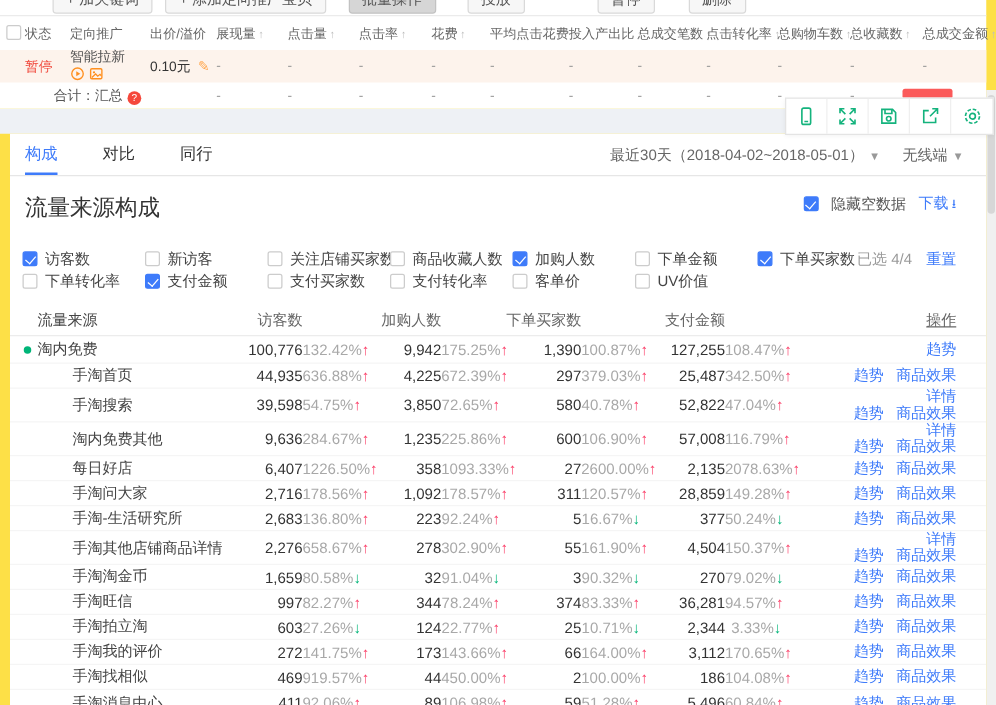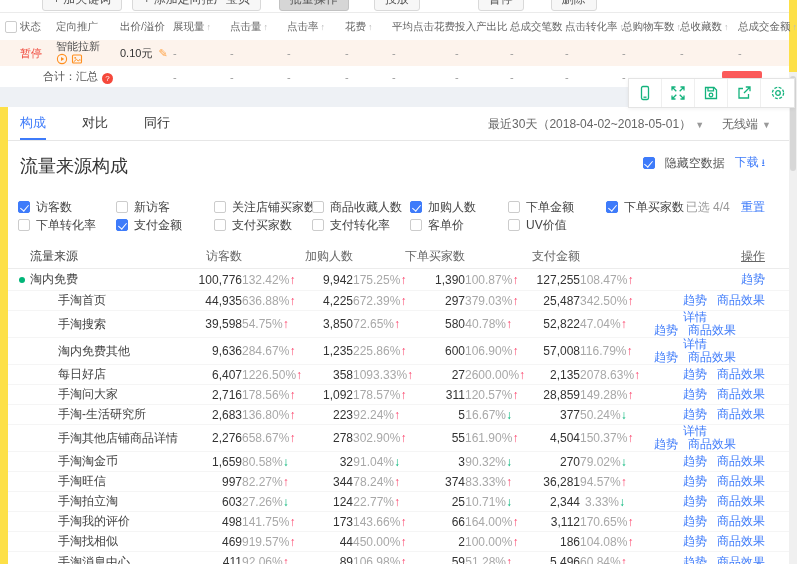--- a/index.html
+++ b/index.html
@@ -78,21 +78,21 @@
   .c-name { flex:0 0 182px; padding-left:22px; position:relative; color:#444; white-space:nowrap; }
   .c-name.lv1 { padding-left:50px; }
   .dot { position:absolute; left:11px; top:50%; margin-top:-3px; width:6px; height:6px; border-radius:50%; background:#00b578; }
   .c-num { flex:0 0 auto; text-align:right; color:#333; white-space:nowrap; }
   .c-pct { flex:0 0 auto; text-align:right; color:#a8a8a8; white-space:nowrap; }
   .w-n1{width:52px} .w-p1{width:44px} .w-n2{width:67px} .w-p2{width:47px}
   .w-n3{width:65px} .w-p3{width:47px} .w-n4{width:68px} .w-p4{width:45px}
   .arrow-up { color:#fb426a; font-weight:bold; }
   .arrow-dn { color:#00b578; font-weight:bold; }
   .c-ops { flex:1 1 auto; display:flex; justify-content:flex-end; align-items:center; gap:10px; white-space:nowrap; }
-  .c-ops.two { flex-direction:column; align-items:center; justify-content:center; gap:0; line-height:13px; }
+  .c-ops.two { flex-direction:column; align-items:flex-end; justify-content:center; gap:0; line-height:13px; }
   .c-ops.two .ops-line { display:flex; gap:10px; }
   .hdr .c-num { color:#666; }
   .hdr .c-ops { color:#666;text-decoration:underline; }
 
   
   .scrollbar { position:absolute; right:0; top:72px; bottom:0; width:8px; background:#f0f0f0; }
   .scrollbar .thumb { position:absolute; top:4px; left:1px; width:6px; height:95px; background:#d7d7d7; border-radius:3px; }
 
   svg { display:block; }
 </style>
@@ -504,21 +504,21 @@
             <div class="c-pct w-p3"><span>10.71%</span><span class="arrow-dn">↓</span></div>
             <div class="c-num w-n4">2,344</div>
             <div class="c-pct w-p4"><span>3.33%</span><span class="arrow-dn">↓</span></div>
             <div class="c-ops">
               <span class="link">趋势</span>
               <span class="link">商品效果</span>
             </div>
           </div>
           <div class="tr">
             <div class="c-name lv1"><span>手淘我的评价</span></div>
-            <div class="c-num w-n1">498</div>
+            <div class="c-num w-n1">272</div>
             <div class="c-pct w-p1"><span>141.75%</span><span class="arrow-up">↑</span></div>
             <div class="c-num w-n2">173</div>
             <div class="c-pct w-p2"><span>143.66%</span><span class="arrow-up">↑</span></div>
             <div class="c-num w-n3">66</div>
             <div class="c-pct w-p3"><span>164.00%</span><span class="arrow-up">↑</span></div>
             <div class="c-num w-n4">3,112</div>
             <div class="c-pct w-p4"><span>170.65%</span><span class="arrow-up">↑</span></div>
             <div class="c-ops">
               <span class="link">趋势</span>
               <span class="link">商品效果</span>

